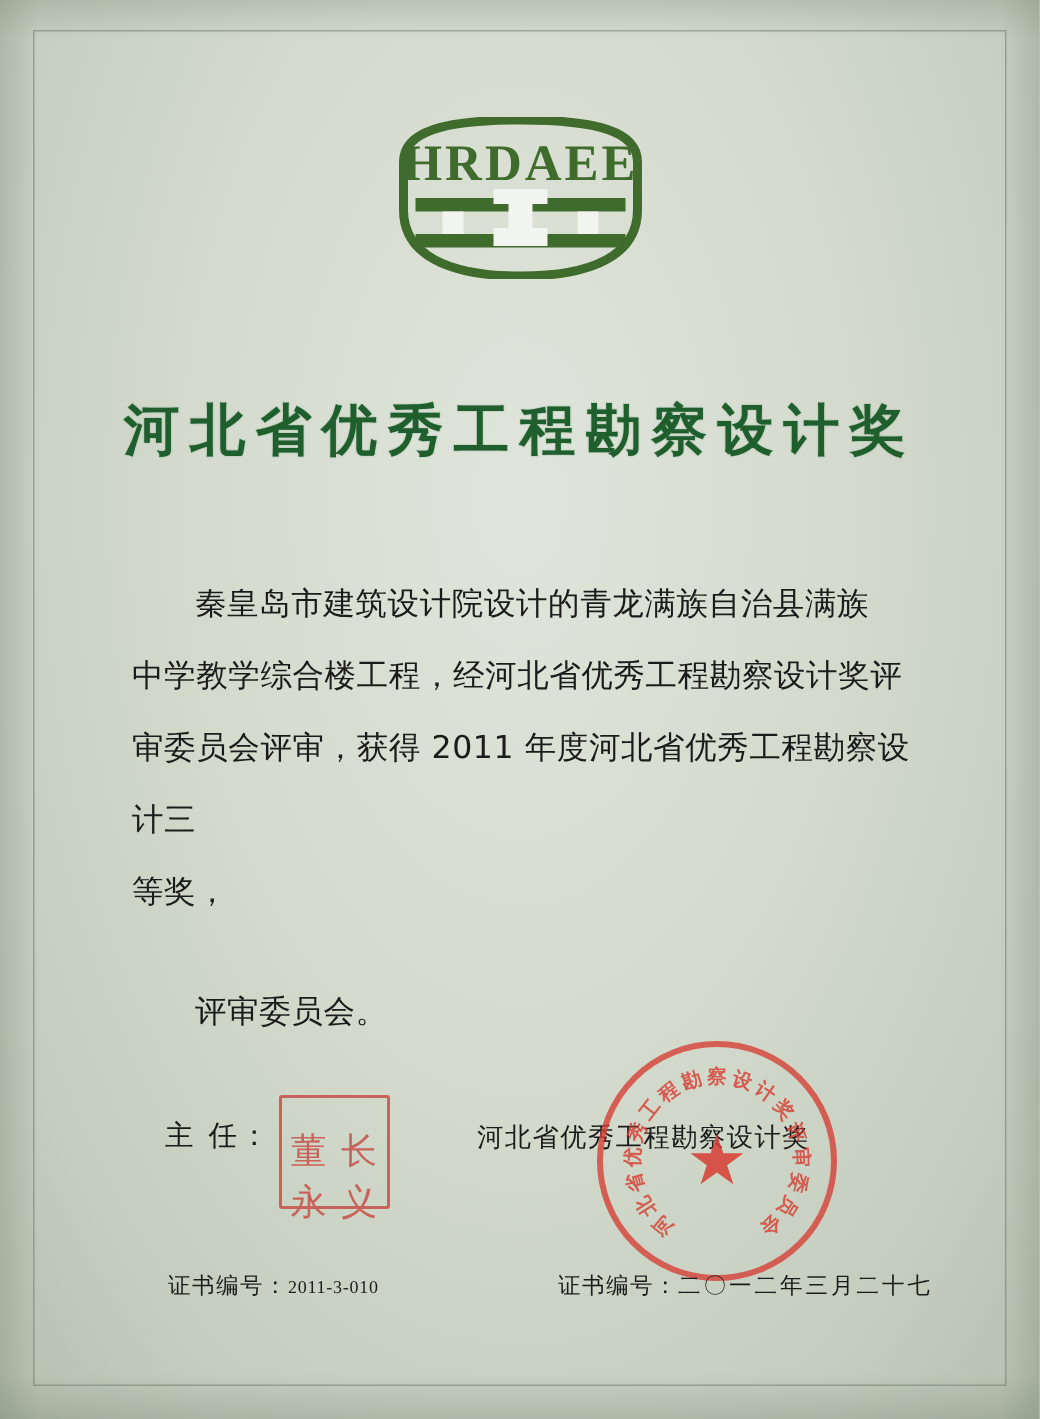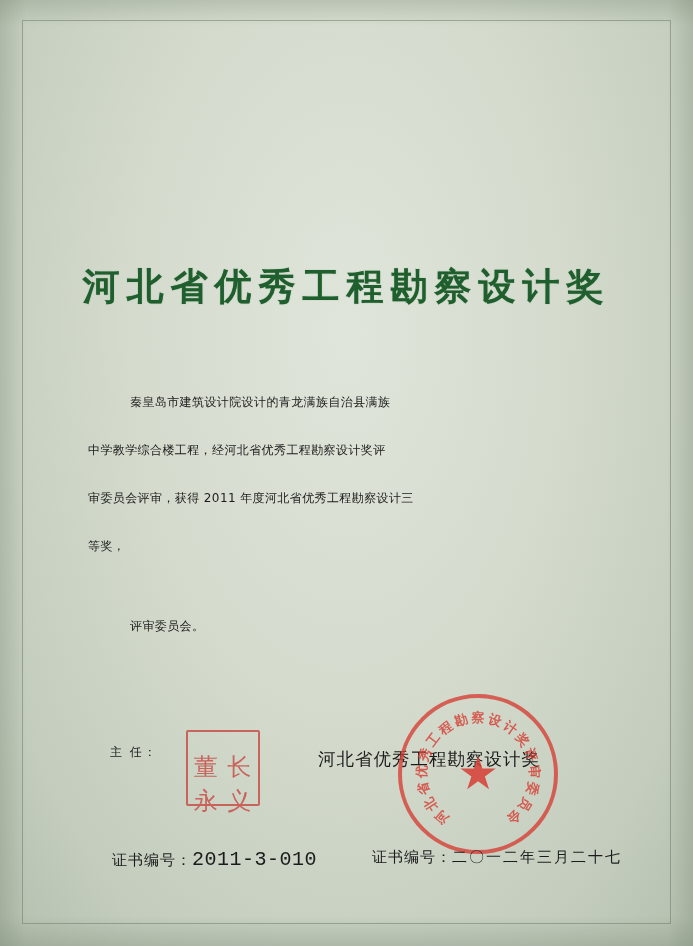--- a/index.html
+++ b/index.html
@@ -88,21 +88,21 @@
     text-shadow: 0 0 1px rgba(31,95,46,0.5);
   }
 
   
   .body-text {
     position: absolute;
     top: 378px;
     left: 88px;
     width: 520px;
     font-family: "DejaVu Sans", sans-serif;
-    font-size: 12px;
+    font-size: 21px;
     color: #1b1b1b;
     line-height: 48px;
     letter-spacing: 0.4px;
   }
   .body-text p {
     margin: 0;
   }
   .body-text .indent {
     text-indent: 42px;
   }
@@ -116,21 +116,21 @@
     top: 726px;
     left: 0;
     width: 100%;
     height: 110px;
   }
   .sign-label {
     position: absolute;
     left: 110px;
     top: 18px;
     font-family: "DejaVu Sans", sans-serif;
-    font-size: 12px;
+    font-size: 19px;
     color: #1b1b1b;
     letter-spacing: 2px;
   }
   .sign-stamp {
     position: absolute;
     left: 186px;
     top: 4px;
     width: 74px;
     height: 76px;
     border: 2px solid #c8504a;
@@ -210,42 +210,62 @@
     font-size: 15px;
     color: #1b1b1b;
   }
   .footer .f-left {
     position: absolute;
     left: 112px;
     top: 0;
     letter-spacing: 1px;
   }
   .footer .f-left .num {
-    font-family: Liberation Mono, monospace;
-    font-size: 20px;
+    font-family: Liberation Serif, serif;
+    font-size: 12px;
     letter-spacing: 0.5px;
   }
   .footer .f-right {
     position: absolute;
     left: 372px;
     top: 0;
     letter-spacing: 1px;
   }
   .footer .f-right .date {
     letter-spacing: 2px;
   }
 </style>
 </head>
 <body>
 
 <div class="certificate">
 
   <div class="paper-texture"></div>
   <div class="border-frame"></div>
 
+  <div class="emblem-wrap">
+    <div class="emblem">
+      <svg width="184" height="108" viewBox="0 0 184 108" xmlns="http://www.w3.org/2000/svg" aria-hidden="true">
+
+        <path d="M14 30 C14 10, 40 2, 92 2 C144 2, 170 10, 170 30 L170 62 C170 92, 140 106, 92 106 C44 106, 14 92, 14 62 Z" fill="none" stroke="#3f6b2d" stroke-width="6"></path>
+
+        <g fill="#3f6b2d" font-family="Liberation Serif, serif" font-weight="bold" font-size="34">
+          <text x="92" y="42" text-anchor="middle" letter-spacing="2">HRDAEE</text>
+        </g>
+
+        <rect x="22" y="54" width="140" height="9" fill="#3f6b2d"></rect>
+        <rect x="22" y="78" width="140" height="9" fill="#3f6b2d"></rect>
+
+        <path d="M74 48 L110 48 L110 58 L100 58 L100 74 L110 74 L110 86 L74 86 L74 74 L84 74 L84 58 L74 58 Z" fill="#f2f4ef"></path>
+
+        <rect x="40" y="63" width="14" height="15" fill="#f2f4ef"></rect>
+        <rect x="130" y="63" width="14" height="15" fill="#f2f4ef"></rect>
+      </svg>
+    </div>
+  </div>
 
 
   <div class="title-cn">河北省优秀工程勘察设计奖</div>
 
   <div class="body-text">
     <p class="indent">秦皇岛市建筑设计院设计的青龙满族自治县满族</p>
     <p>中学教学综合楼工程，经河北省优秀工程勘察设计奖评</p>
     <p>审委员会评审，获得 2011 年度河北省优秀工程勘察设计三</p>
     <p>等奖，</p>
     <p class="indent body-line2">评审委员会。</p>

